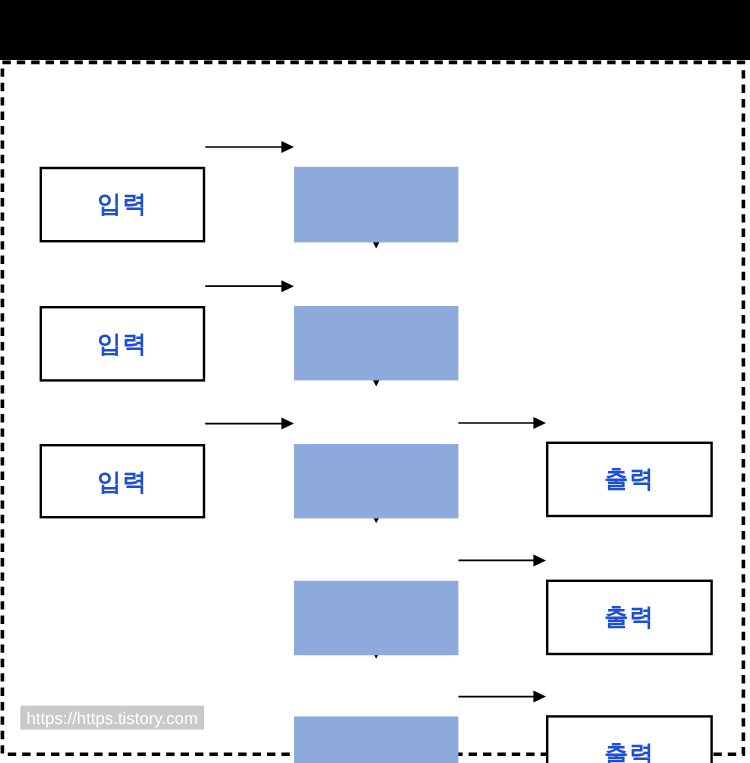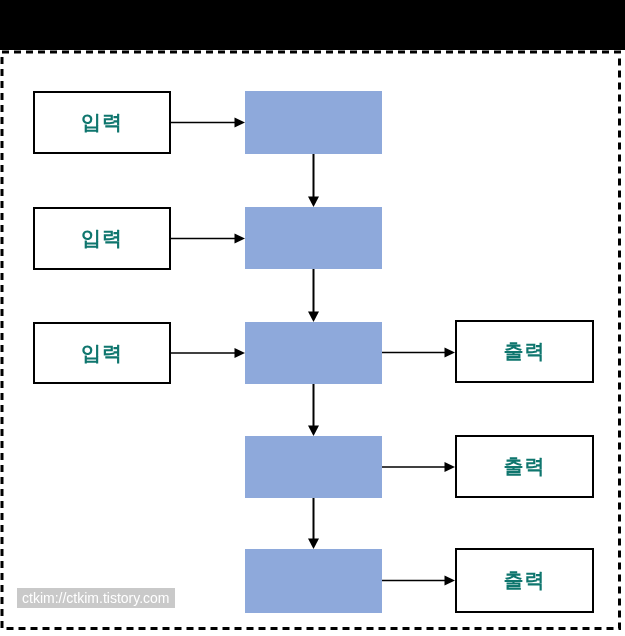--- a/index.html
+++ b/index.html
@@ -26,22 +26,23 @@
   svg.overlay {
     position: absolute; left: 0; top: 0;
     width: 625px; height: 636px;
     z-index: 1;
   }
 
   .node {
     position: absolute;
     display: flex; align-items: center; justify-content: center;
     z-index: 2;
-    font-size: 20px; font-weight: 700; color: #0f766e;
+    font-size: 20px; font-weight: 700; color: #1d4ed8;
     letter-spacing: 1px;
+    margin-top: 48px;
   }
   .io-box {
     background: #ffffff;
     border: 2px solid #000000;
   }
   .proc-box {
     background: #8EA9DB;
     border: none;
   }
 
@@ -135,15 +136,15 @@
   <div class="node proc-box pr-1"></div>
   <div class="node proc-box pr-2"></div>
   <div class="node proc-box pr-3"></div>
   <div class="node proc-box pr-4"></div>
   <div class="node proc-box pr-5"></div>
 
   <div class="node io-box ou-1">출력</div>
   <div class="node io-box ou-2">출력</div>
   <div class="node io-box ou-3">출력</div>
 
-  <div class="watermark">ctkim://ctkim.tistory.com</div>
+  <div class="watermark">https://https.tistory.com</div>
 
 </div>
 
 </body></html>

